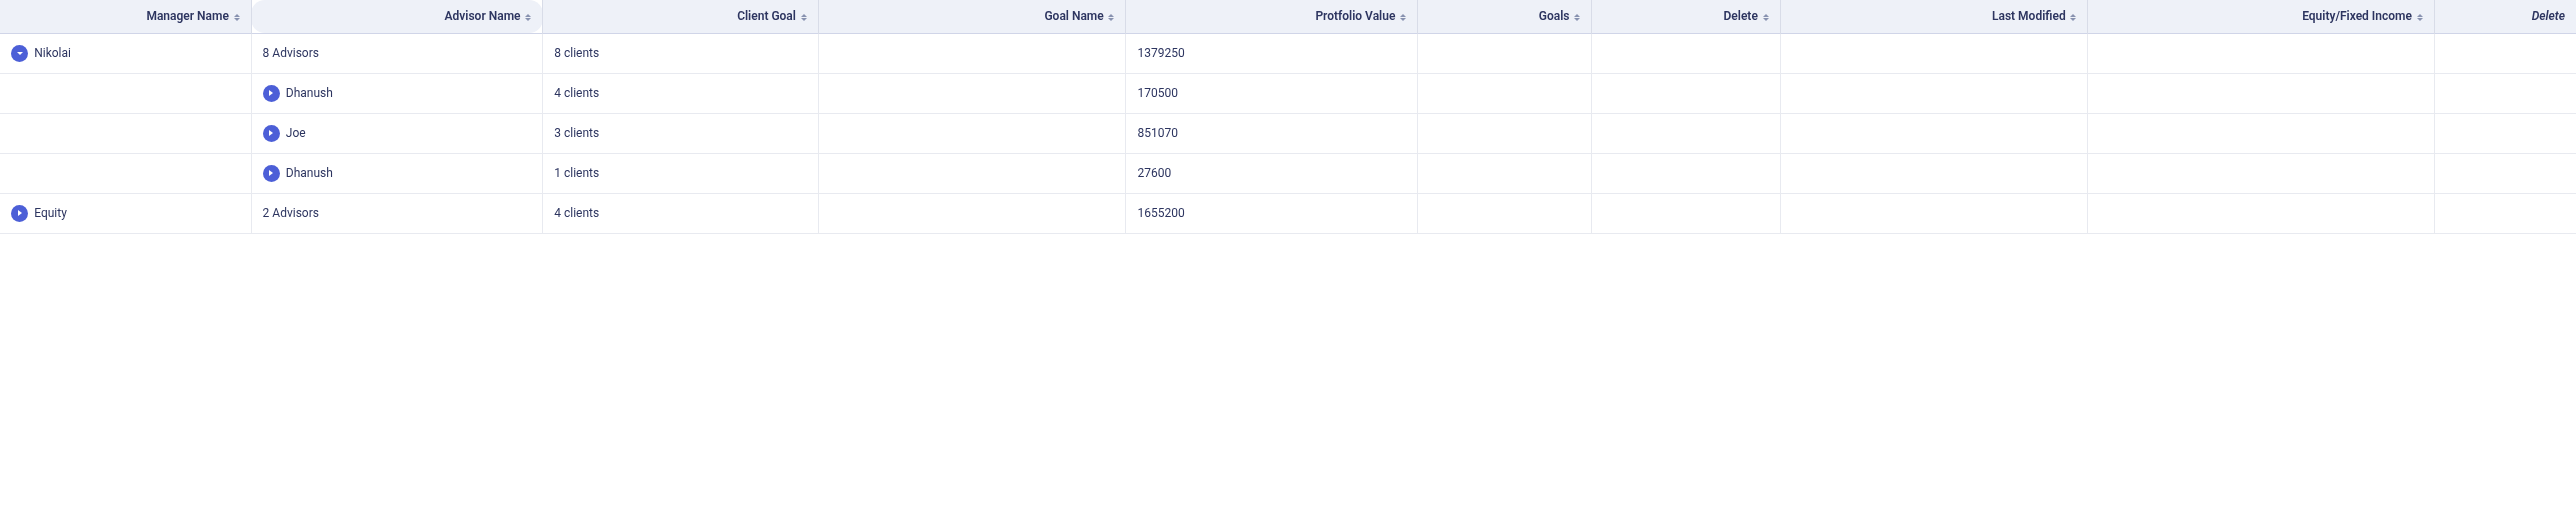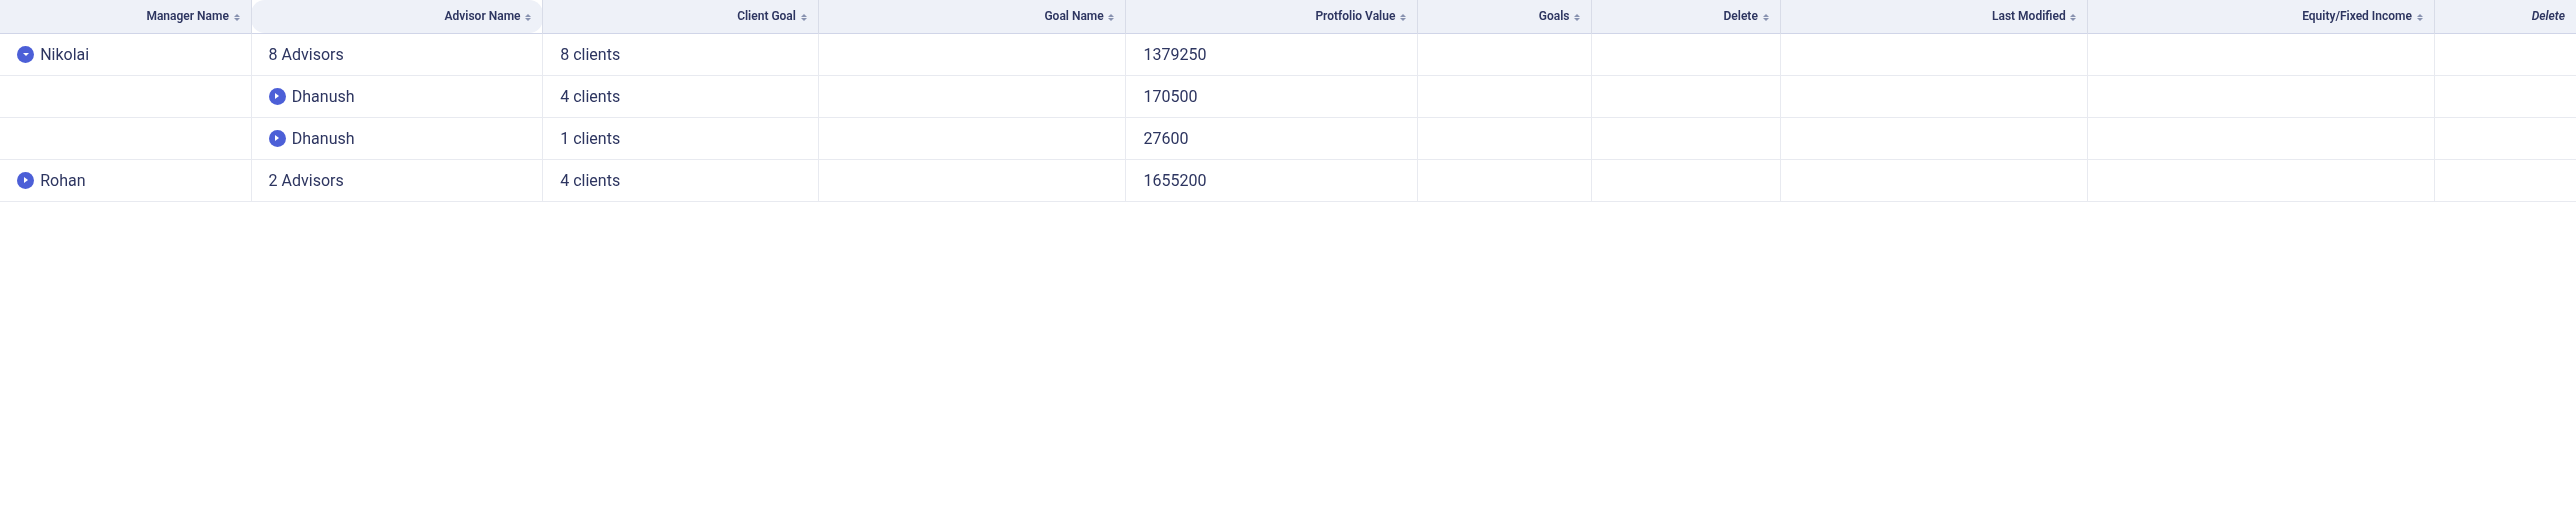--- a/index.html
+++ b/index.html
@@ -74,22 +74,22 @@
       border-right: 3.1px solid transparent;
       border-top: 3.1px solid #8892b0;
     }
 
     tbody tr {
       border-bottom: 0.8px solid #e8eaf0;
       background: #fff;
     }
 
     tbody td {
-      padding: 11px 17px;
-      font-size: 16px;
+      padding: 11px 11px;
+      font-size: 12px;
       color: #2d3560;
       vertical-align: middle;
       border-right: 0.8px solid #e8eaf0;
     }
 
     tbody td:last-child {
       border-right: none;
     }
 
     .cell-with-icon {
@@ -221,37 +221,54 @@
           <td></td>
           <td></td>
           <td></td>
           <td></td>
         </tr>
         <tr>
           <td></td>
           <td>
             <div class="cell-with-icon">
               <span class="circle-icon right-arrow"></span>
+              <span>Joe</span>
+            </div>
+          </td>
+          <td>3 clients</td>
+          <td></td>
+          <td>851070</td>
+          <td></td>
+          <td></td>
+          <td></td>
+          <td></td>
+          <td></td>
+        </tr>
+        <tr>
+          <td></td>
+          <td>
+            <div class="cell-with-icon">
+              <span class="circle-icon right-arrow"></span>
               <span>Dhanush</span>
             </div>
           </td>
           <td>1 clients</td>
           <td></td>
           <td>27600</td>
           <td></td>
           <td></td>
           <td></td>
           <td></td>
           <td></td>
         </tr>
         <tr>
           <td>
             <div class="cell-with-icon">
               <span class="circle-icon right-arrow"></span>
-              <span>Rohan</span>
+              <span>Equity</span>
             </div>
           </td>
           <td>2 Advisors</td>
           <td>4 clients</td>
           <td></td>
           <td>1655200</td>
           <td></td>
           <td></td>
           <td></td>
           <td></td>

